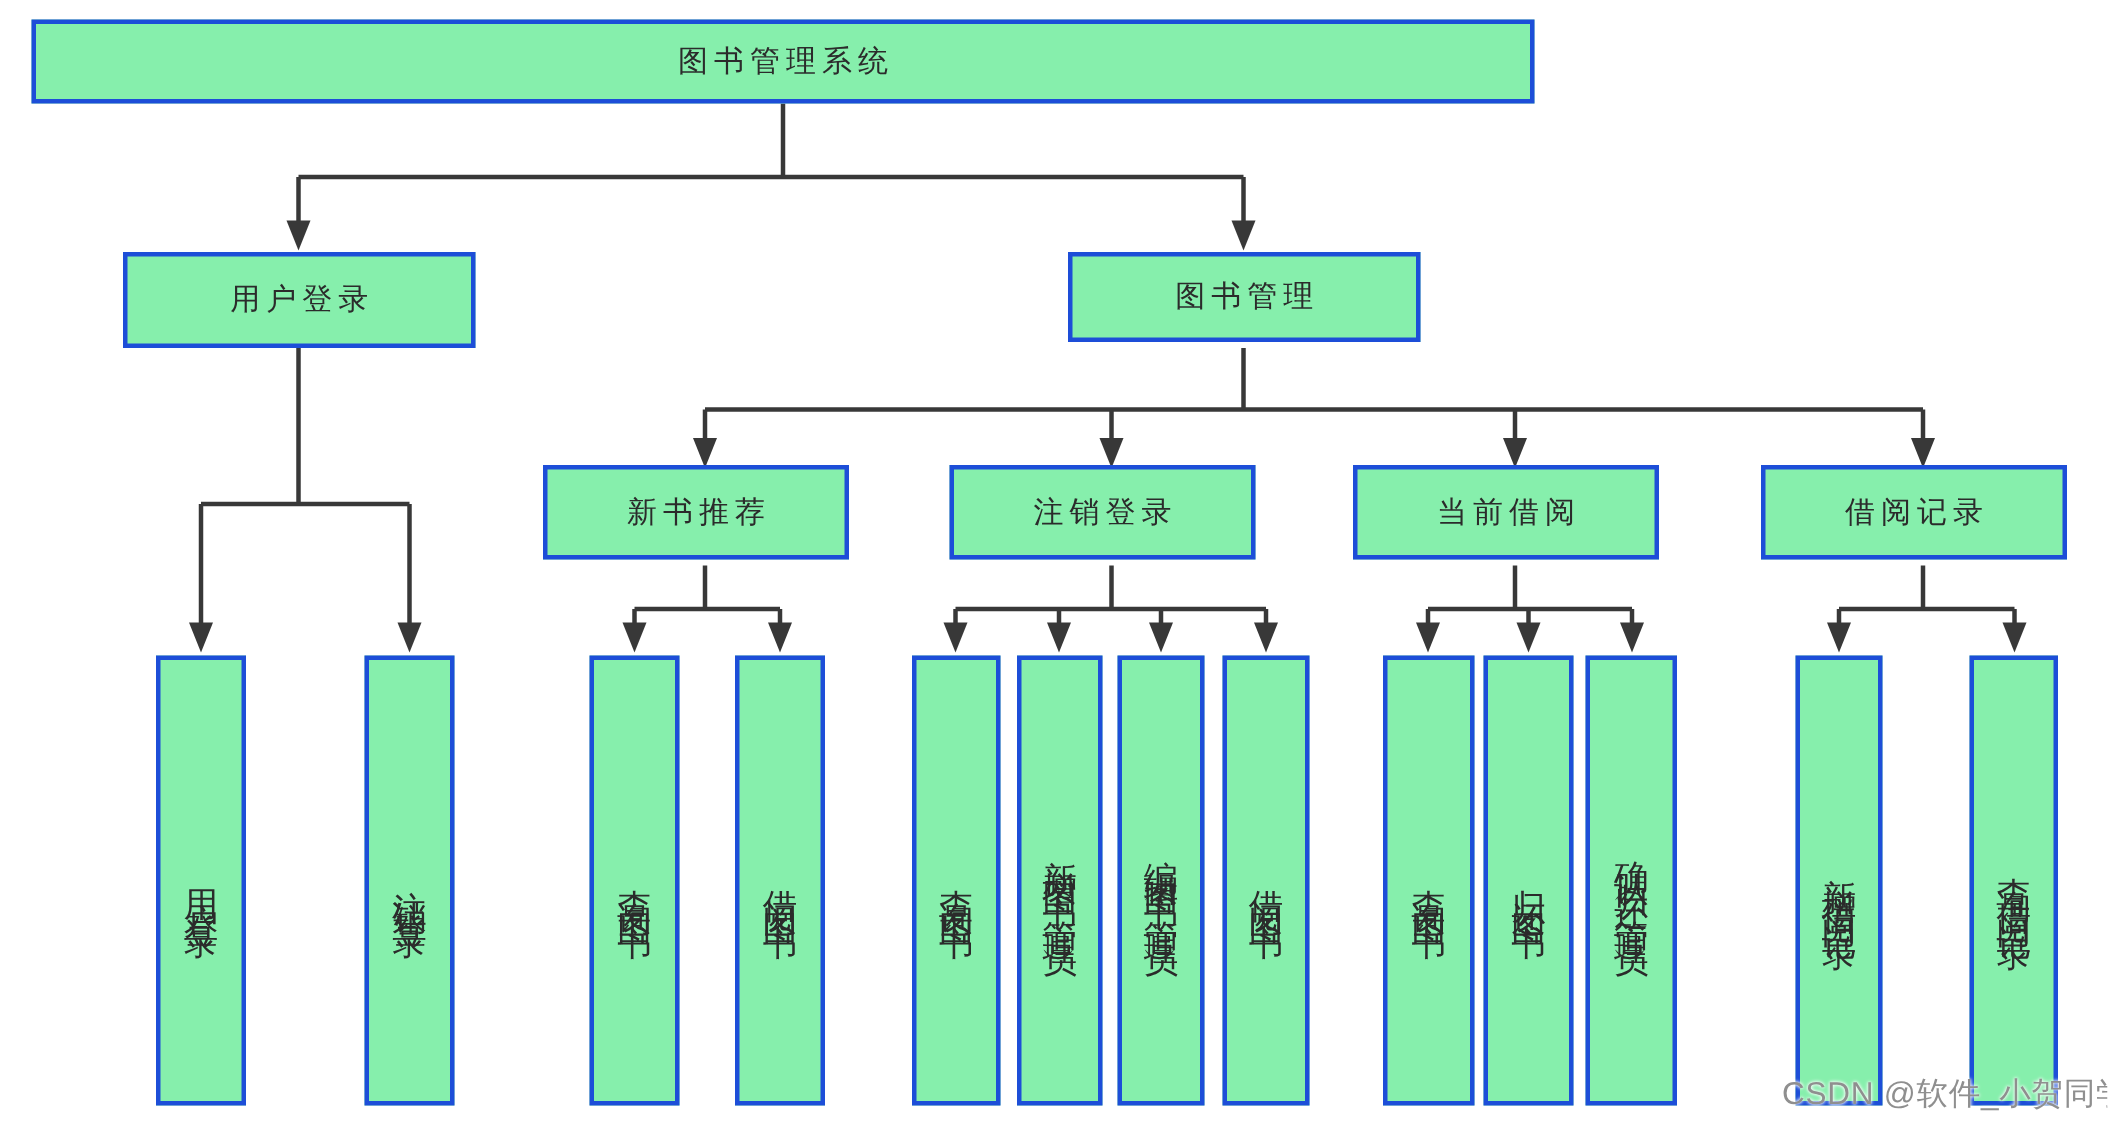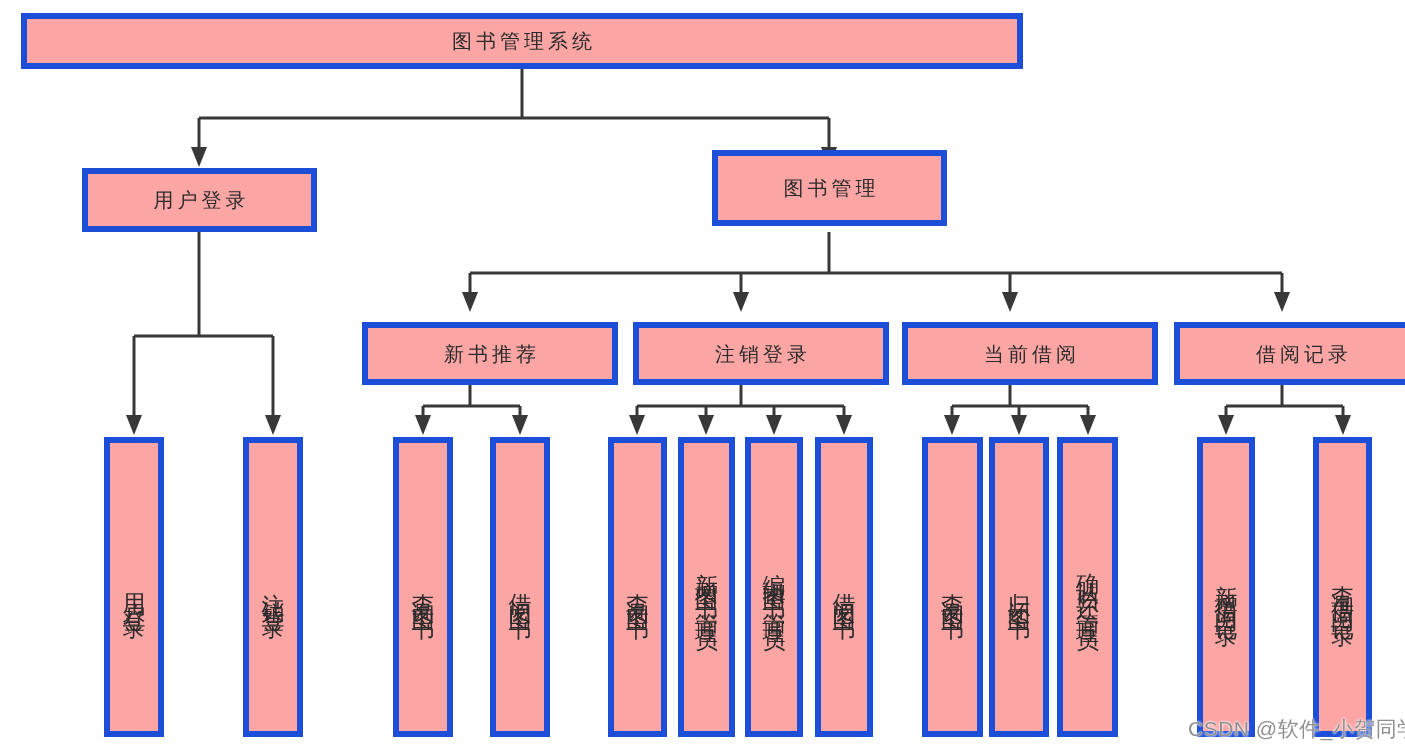--- a/index.html
+++ b/index.html
@@ -7,22 +7,22 @@
     position:relative;
     width:1405px;height:747px;
     background:#ffffff;
     font-family:"Liberation Sans","DejaVu Sans",sans-serif;
     overflow:hidden;
   }
   .connectors{position:absolute;left:0;top:0;width:1405px;height:747px;}
   .node{
     position:absolute;
     box-sizing:border-box;
-    background:#fca5a5;
-    border:6px solid #1d4ed8;
+    background:#86efac;
+    border:3px solid #1d4ed8;
     color:#2b2b2b;
     display:flex;align-items:center;justify-content:center;
     text-align:center;
   }
   .hbox{
     font-size:20px;
     letter-spacing:4px;
     line-height:1;
     padding-left:4px; 
   }
@@ -30,22 +30,22 @@
     top:437px;height:300px;
     writing-mode:vertical-rl;
     text-orientation:mixed;
     font-size:23px;
     letter-spacing:8px;
     line-height:1;
     padding-top:8px; 
   }
   .root{left:21px;top:13px;width:1002px;height:56px;}
   .l2a{left:82px;top:168px;width:235px;height:64px;}
-  .l2b{left:712px;top:150px;width:235px;height:76px;}
-  .l3{top:322px;width:256px;height:63px;}
+  .l2b{left:712px;top:168px;width:235px;height:60px;}
+  .l3{top:310px;width:204px;height:63px;}
   .watermark{
     position:absolute;
     left:1188px;top:715px;
     font-size:21px;
     color:#8f8f8f;
     letter-spacing:0.5px;
     white-space:nowrap;
     text-shadow:0 0 3px #ffffff,0 0 2px #ffffff;
     z-index:5;
   }

